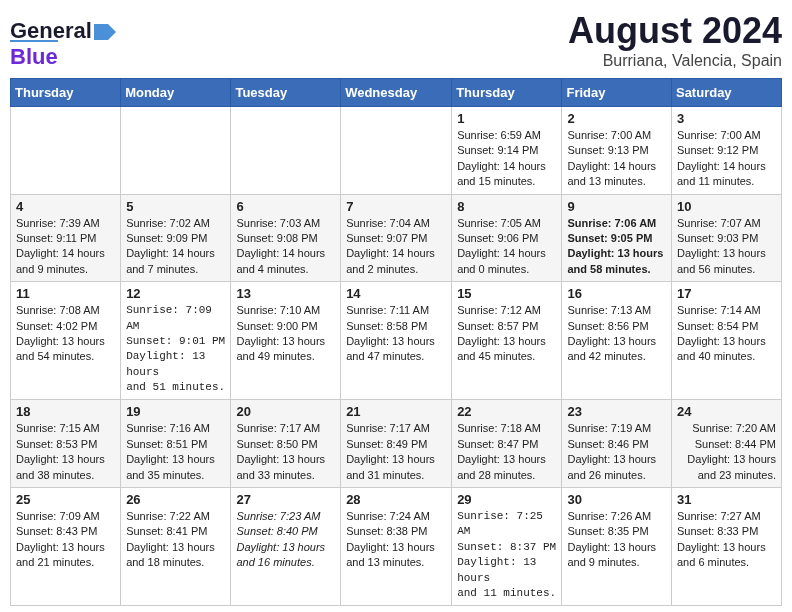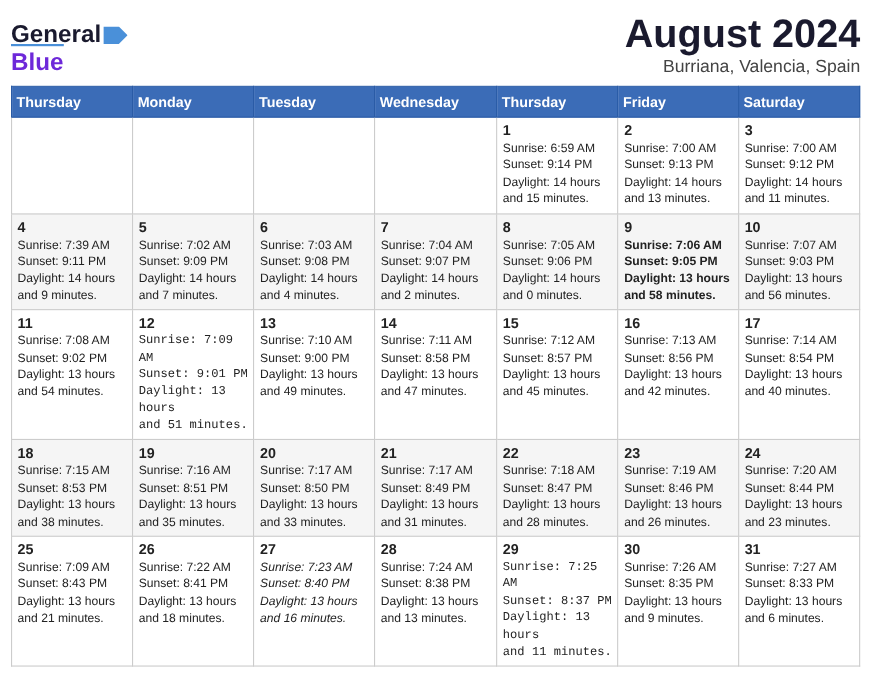--- a/index.html
+++ b/index.html
@@ -169,21 +169,21 @@
           <div class="cell-content" style="white-space: pre-line;">Sunrise: 7:07 AM
 Sunset: 9:03 PM
 Daylight: 13 hours
 and 56 minutes.</div>
         </td>
       </tr>
       <tr>
         <td>
           <span class="day-number">11</span>
           <div class="cell-content" style="white-space: pre-line;">Sunrise: 7:08 AM
-Sunset: 9:02 PM
+Sunset: 4:02 PM
 Daylight: 13 hours
 and 54 minutes.</div>
         </td>
         <td>
           <span class="day-number">12</span>
           <div class="cell-content" style="white-space: pre-line; font-family: Liberation Mono, monospace;">Sunrise: 7:09 AM
 Sunset: 9:01 PM
 Daylight: 13 hours
 and 51 minutes.</div>
         </td>
@@ -261,21 +261,21 @@
         </td>
         <td>
           <span class="day-number">23</span>
           <div class="cell-content" style="white-space: pre-line;">Sunrise: 7:19 AM
 Sunset: 8:46 PM
 Daylight: 13 hours
 and 26 minutes.</div>
         </td>
         <td>
           <span class="day-number">24</span>
-          <div class="cell-content" style="white-space: pre-line;">Sunrise: 7:20 AM
+          <div class="cell-content" style="white-space: pre-line; text-align: right;">Sunrise: 7:20 AM
 Sunset: 8:44 PM
 Daylight: 13 hours
 and 23 minutes.</div>
         </td>
       </tr>
       <tr>
         <td>
           <span class="day-number">25</span>
           <div class="cell-content" style="white-space: pre-line;">Sunrise: 7:09 AM
 Sunset: 8:43 PM

